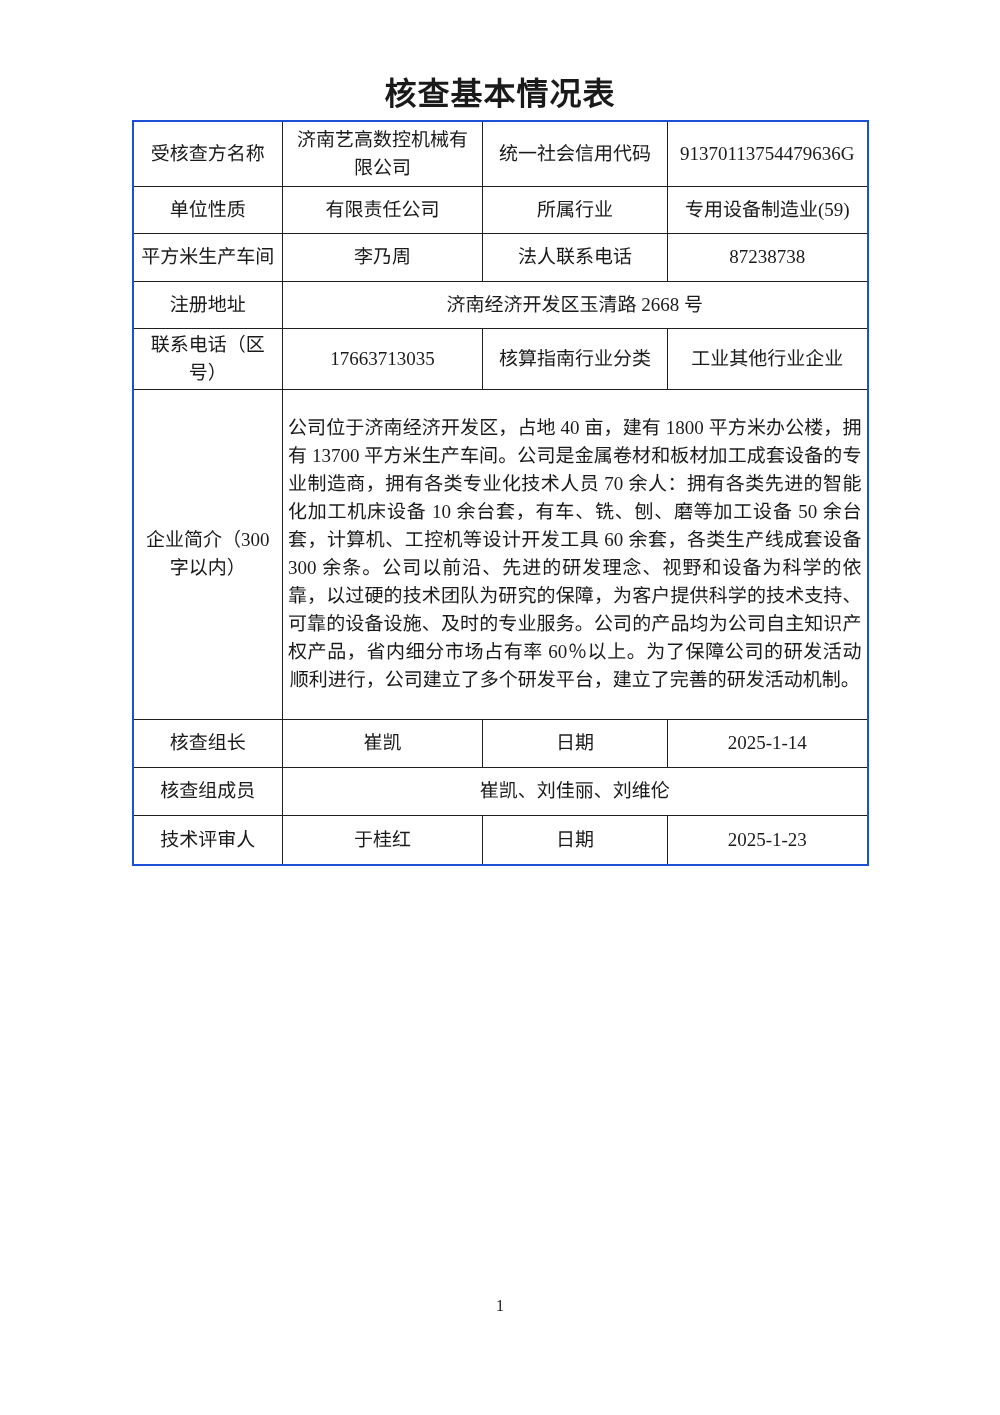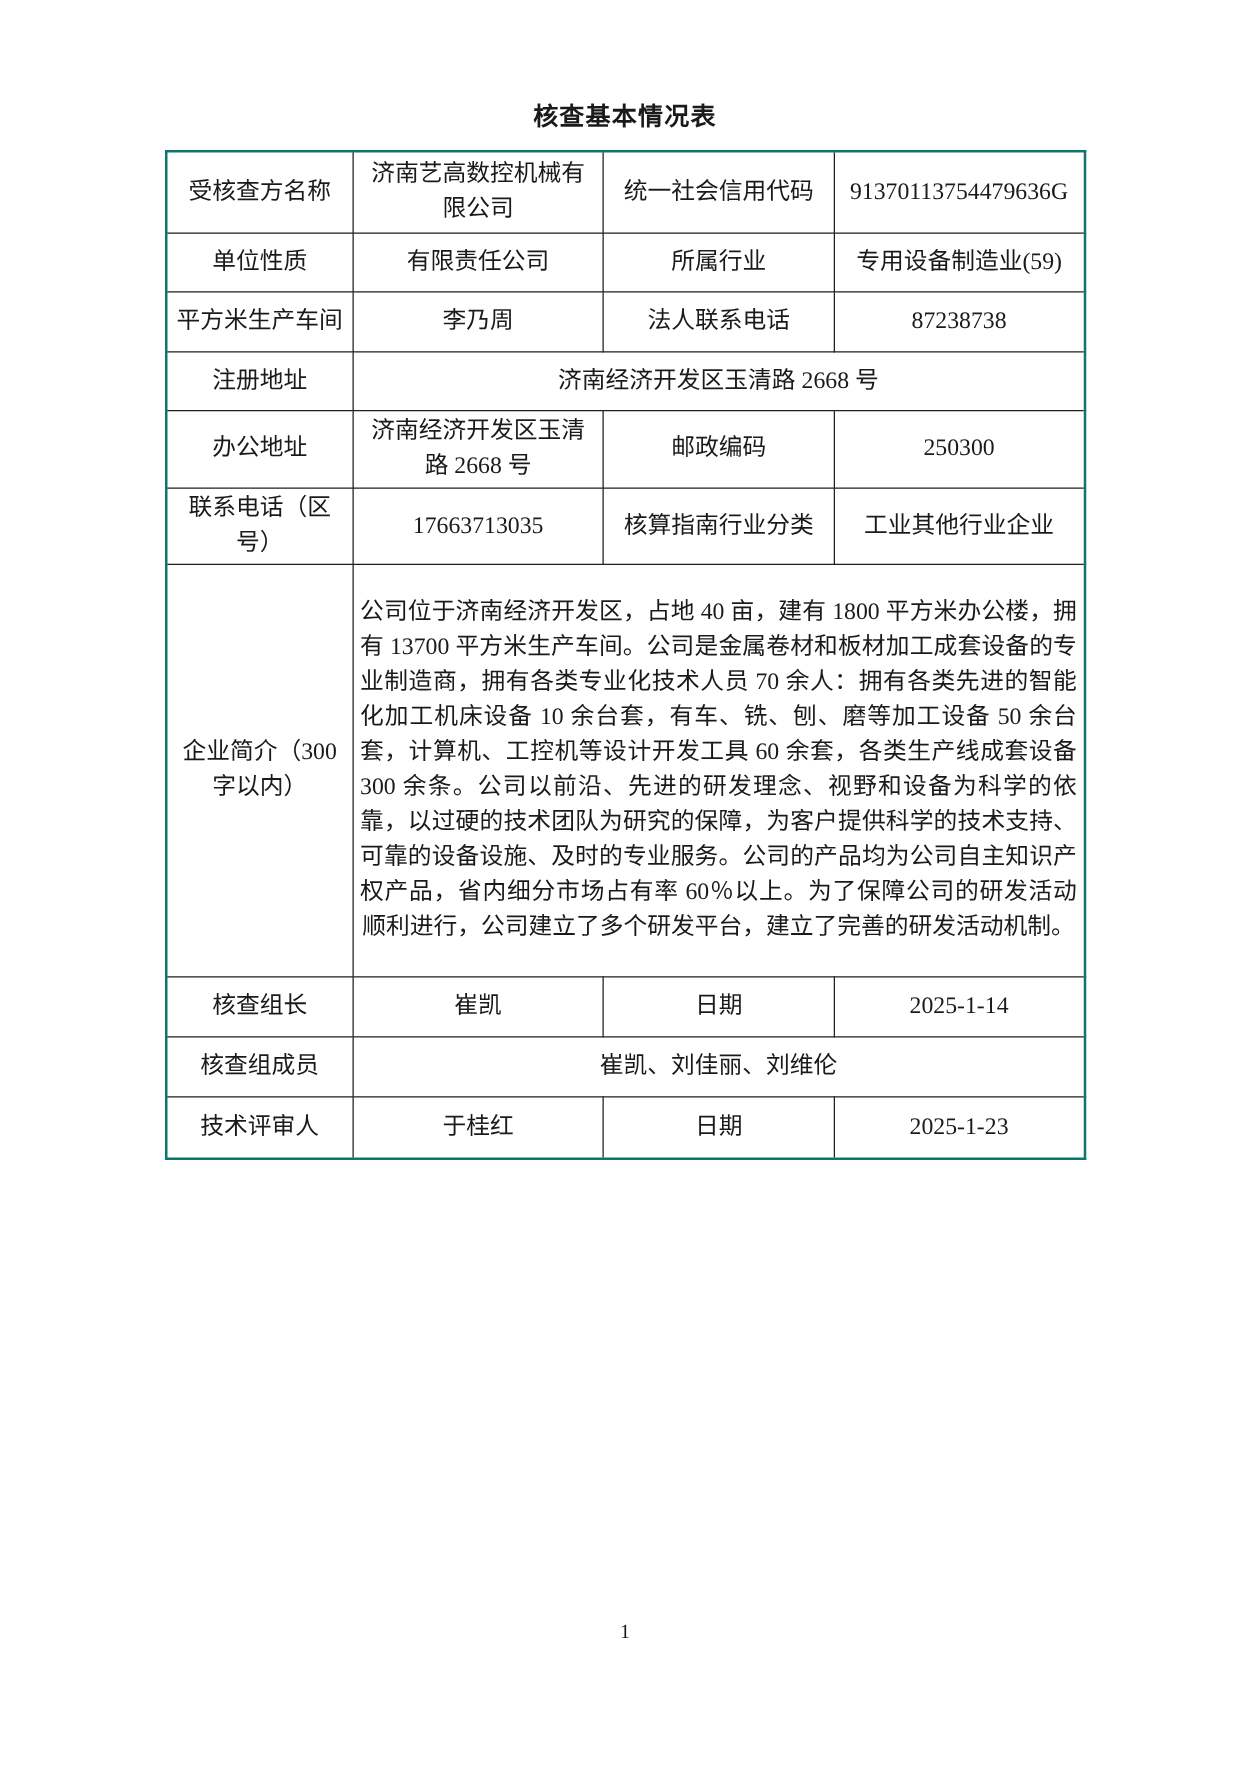--- a/index.html
+++ b/index.html
@@ -9,31 +9,31 @@
     width: 1000px;
     height: 1415px;
     margin: 0 auto;
     background: #ffffff;
     font-family: "Liberation Serif", "DejaVu Serif", serif;
     color: #1a1a1a;
   }
   .doc-title {
     padding-top: 76px;
     text-align: center;
-    font-size: 20px;
+    font-size: 32px;
     font-weight: bold;
     letter-spacing: 1px;
     line-height: 36px;
   }
   table.info-table {
     width: 735px;
     margin: 8px auto 16px auto;
     border-collapse: collapse;
     table-layout: fixed;
-    border: 2px solid #0f766e;
+    border: 2px solid #1d4ed8;
   }
   .info-table td {
     border: 1px solid #1f1f1f;
     font-size: 19px;
     line-height: 28px;
     padding: 2px 5px;
     vertical-align: middle;
     overflow: hidden;
   }
   .c1 { width: 150px; }
@@ -87,26 +87,20 @@
       <tr style="height:48px">
         <td class="lbl">平方米生产车间</td>
         <td class="val">李乃周</td>
         <td class="lbl">法人联系电话</td>
         <td class="val">87238738</td>
       </tr>
       <tr style="height:47px">
         <td class="lbl">注册地址</td>
         <td class="val" colspan="3">济南经济开发区玉清路 2668 号</td>
       </tr>
-      <tr style="height:62px">
-        <td class="lbl">办公地址</td>
-        <td class="val">济南经济开发区玉清路 2668 号</td>
-        <td class="lbl">邮政编码</td>
-        <td class="val">250300</td>
-      </tr>
       <tr style="height:47px">
         <td class="lbl">联系电话（区号）</td>
         <td class="val">17663713035</td>
         <td class="lbl">核算指南行业分类</td>
         <td class="val">工业其他行业企业</td>
       </tr>
       <tr style="height:330px">
         <td class="lbl">企业简介（300字以内）</td>
         <td class="para" colspan="3">公司位于济南经济开发区，占地 40 亩，建有 1800 平方米办公楼，拥有 13700 平方米生产车间。公司是金属卷材和板材加工成套设备的专业制造商，拥有各类专业化技术人员 70 余人：拥有各类先进的智能化加工机床设备 10 余台套，有车、铣、刨、磨等加工设备 50 余台套，计算机、工控机等设计开发工具 60 余套，各类生产线成套设备 300 余条。公司以前沿、先进的研发理念、视野和设备为科学的依靠，以过硬的技术团队为研究的保障，为客户提供科学的技术支持、可靠的设备设施、及时的专业服务。公司的产品均为公司自主知识产权产品，省内细分市场占有率 60％以上。为了保障公司的研发活动顺利进行，公司建立了多个研发平台，建立了完善的研发活动机制。</td>
       </tr>

